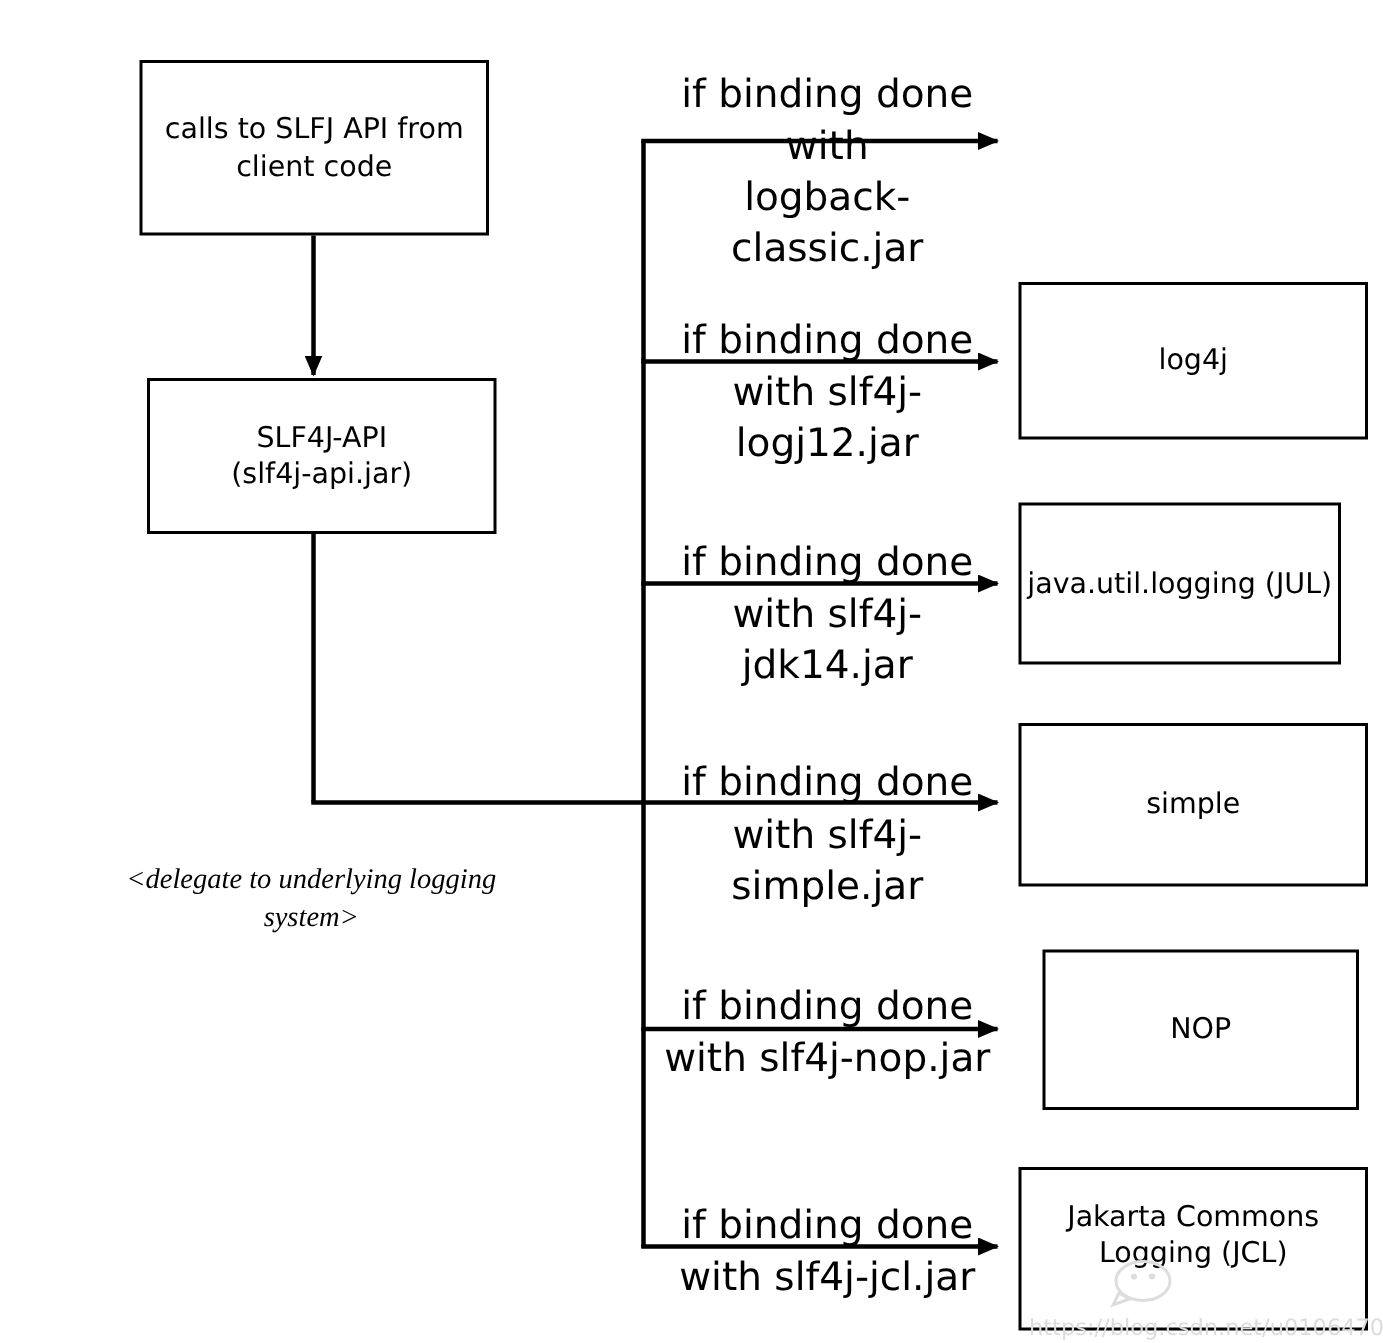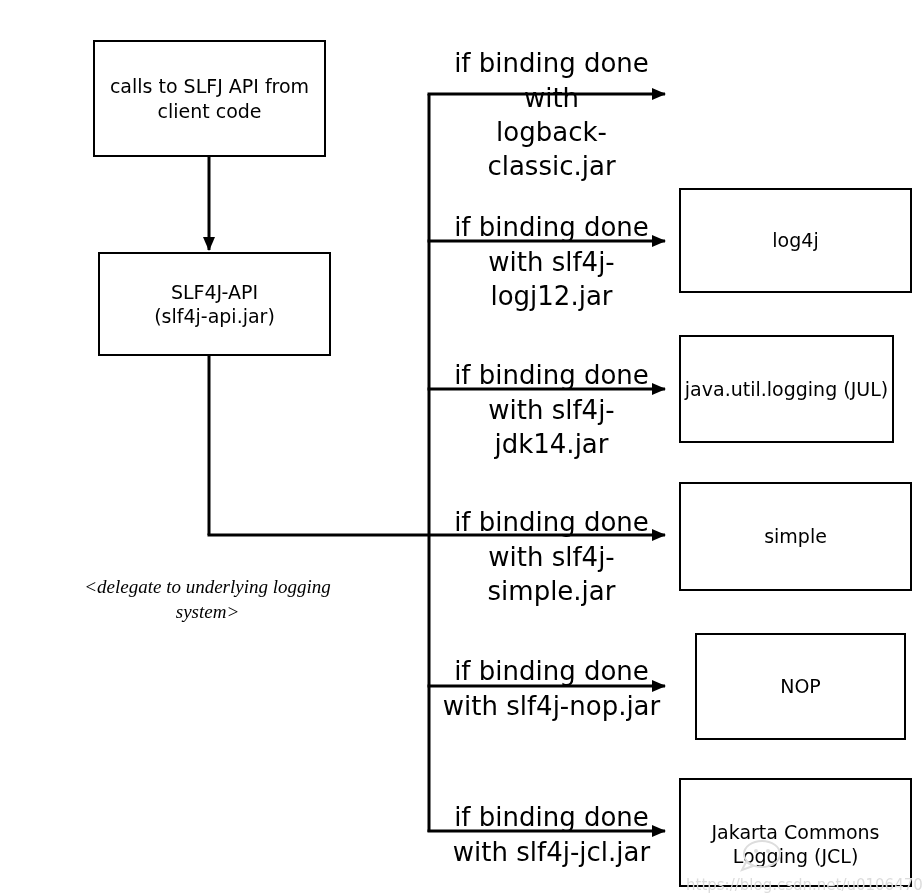--- a/index.html
+++ b/index.html
@@ -175,21 +175,21 @@
   </div>
 
   <div class="node-box" style="left:679px; top:482px; width:233px; height:109px;">
     <span class="node-text">simple</span>
   </div>
 
   <div class="node-box" style="left:679px; top:633px; width:211px; height:107px;margin-left:16px;">
     <span class="node-text">NOP</span>
   </div>
 
-  <div class="node-box" style="left:679px; top:778px; width:233px; height:109px; align-items:flex-start; padding-top:40px;">
+  <div class="node-box" style="left:679px; top:778px; width:233px; height:109px; align-items:flex-start; padding-top:19px;">
     <span class="node-text wrap">Jakarta Commons
 Logging (JCL)</span>
   </div>
 
   <div class="watermark" style="left:740px; top:838px;">
     <svg class="wm-logo" viewBox="0 0 44 34">
       <ellipse cx="22" cy="16" rx="18" ry="13" fill="none" stroke="#dddddd" stroke-width="2"></ellipse>
       <circle cx="16" cy="13" r="2" fill="#dddddd"></circle>
       <circle cx="28" cy="13" r="2" fill="#dddddd"></circle>
       <path d="M6 24 L2 32 L13 28 z" fill="none" stroke="#dddddd" stroke-width="2"></path>

